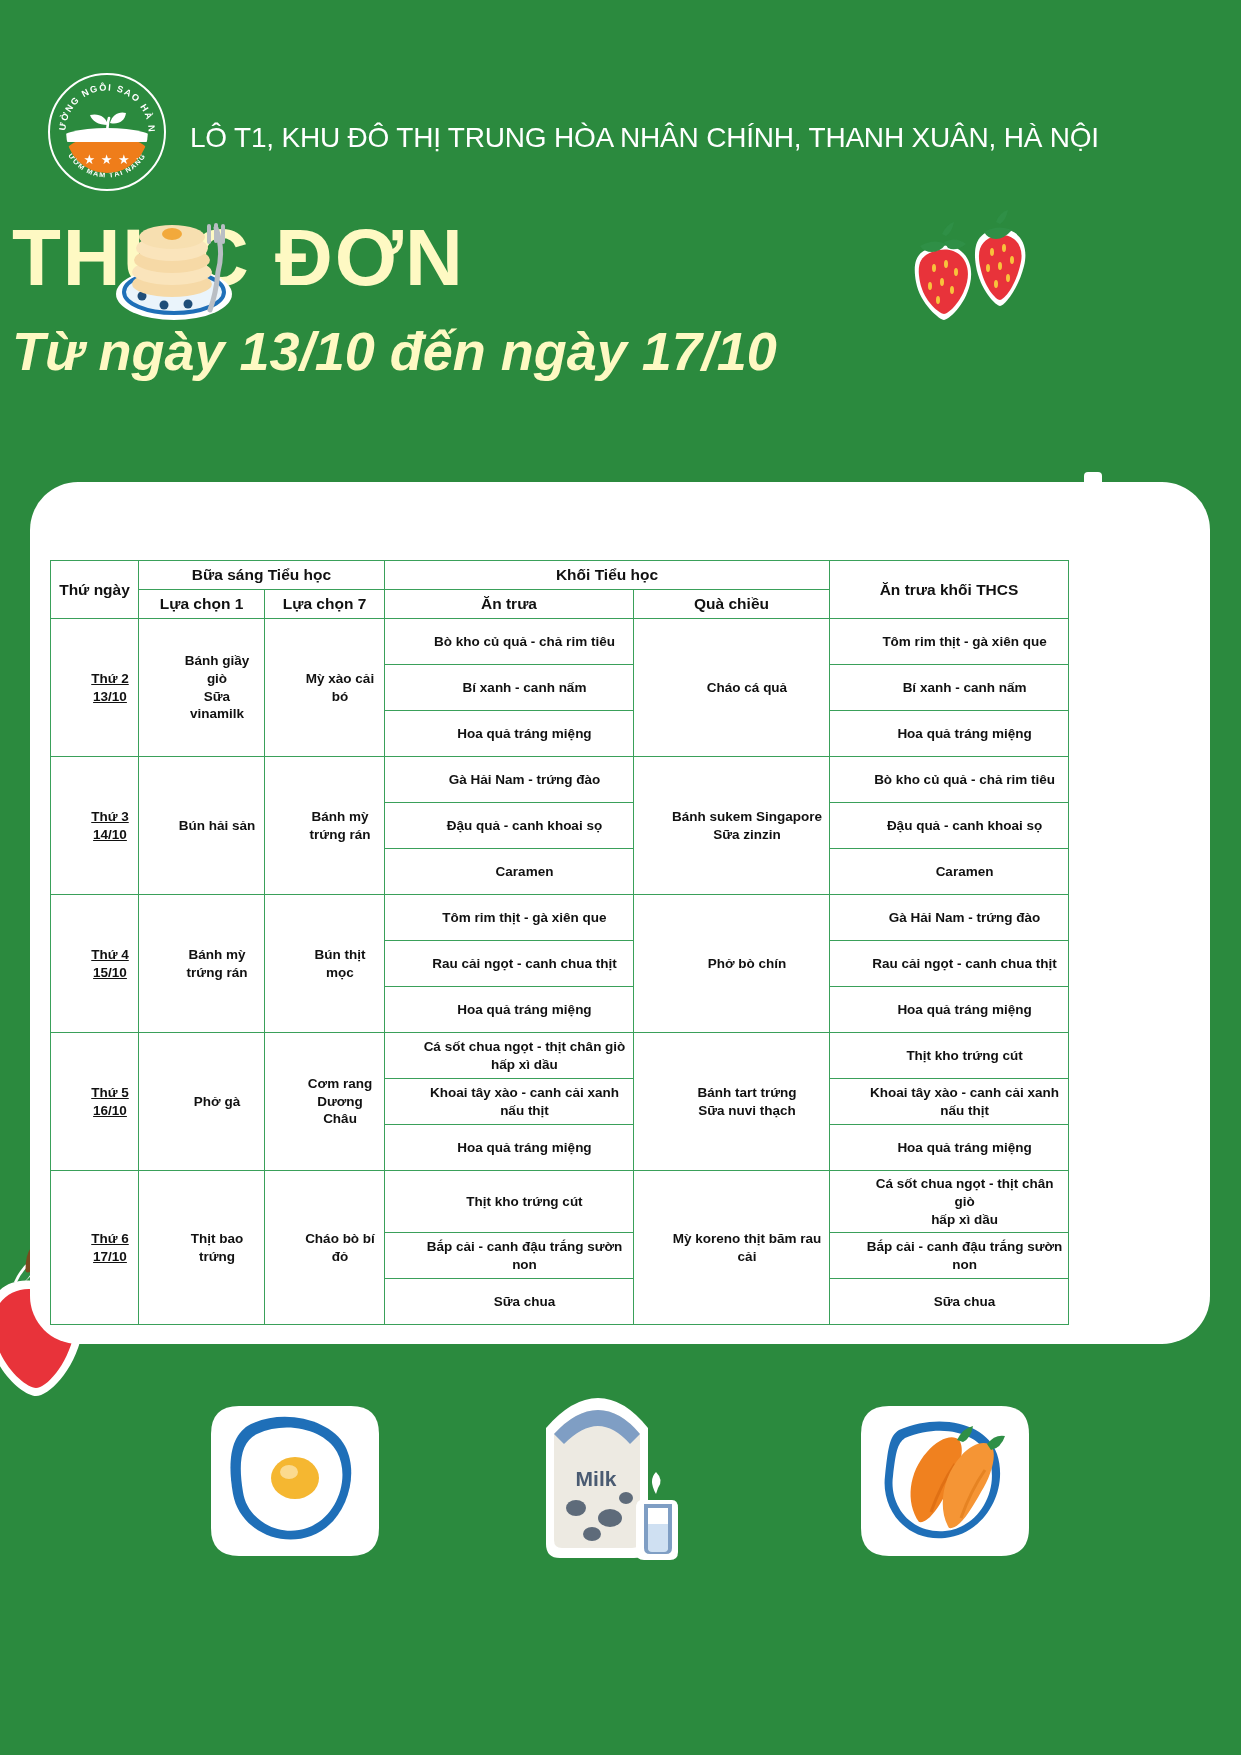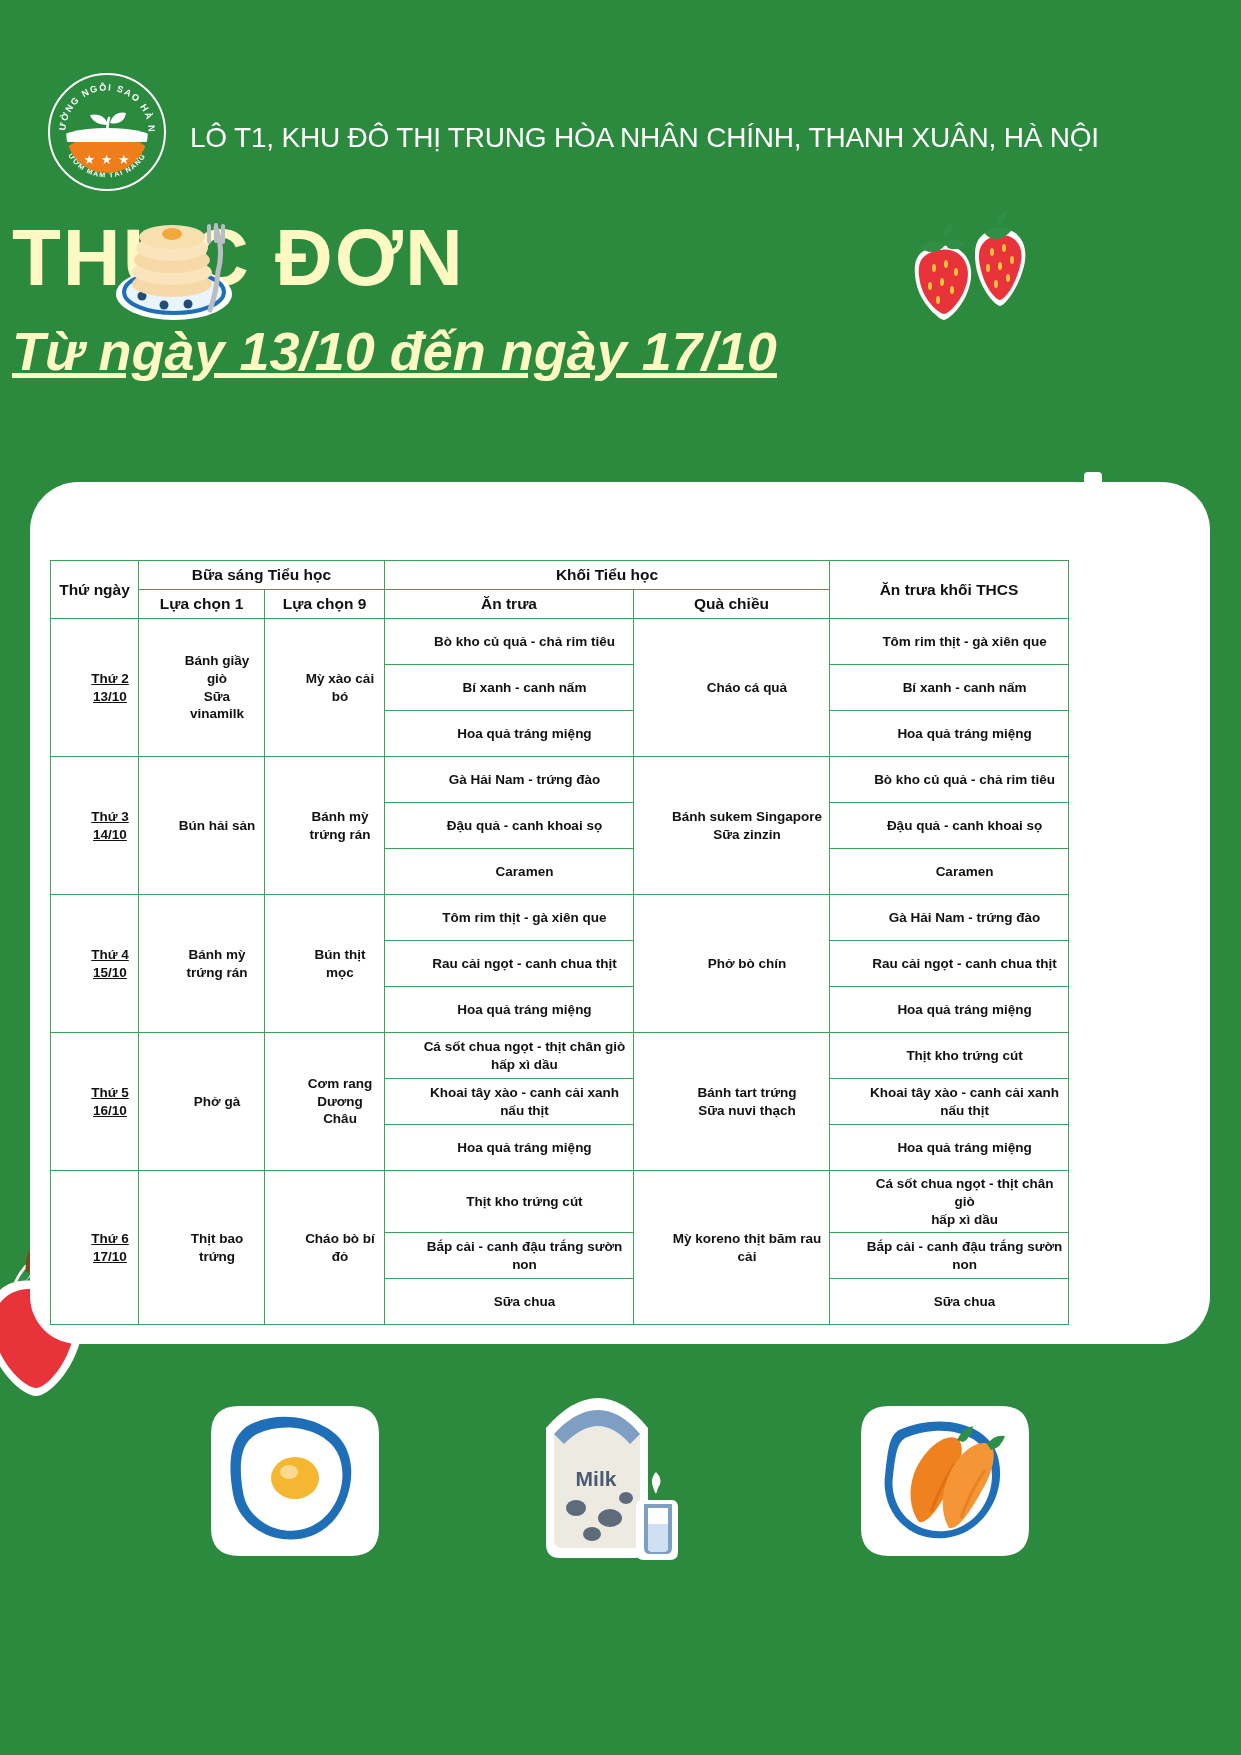--- a/index.html
+++ b/index.html
@@ -72,21 +72,21 @@
   
   .title-block {
     position: absolute; left: 0; right: 0; top: 218px;
     text-align: left; color: #fef9c3; margin-left: 12px;
   }
   .menu-title {
     font-size: 80px; font-weight: 800; letter-spacing: 2px; line-height: 1;
   }
   .menu-dates {
     margin-top: 26px;
-    font-size: 54px; font-weight: 800; font-style: italic; line-height: 1; text-decoration: underline;
+    font-size: 54px; font-weight: 800; font-style: italic; line-height: 1;
   }
 
   
   .deco { position: absolute; }
   .deco-pancake { left: 108px; top: 208px; }
   .deco-strawberry { left: 900px; top: 208px; }
   .deco-apple { left: -14px; top: 1248px; }
   .deco-ketchup { left: 1040px; top: 470px; }
   .deco-egg   { left: 195px;  top: 1390px; }
   .deco-milk  { left: 510px;  top: 1382px; }
@@ -298,21 +298,21 @@
   </colgroup>
   <thead>
     <tr>
       <th rowspan="2">Thứ ngày</th>
       <th colspan="2">Bữa sáng Tiểu học</th>
       <th colspan="2">Khối Tiểu học</th>
       <th rowspan="2">Ăn trưa khối THCS</th>
     </tr>
     <tr>
       <th>Lựa chọn 1</th>
-      <th>Lựa chọn 9</th>
+      <th>Lựa chọn 7</th>
       <th>Ăn trưa</th>
       <th>Quà chiều</th>
     </tr>
   </thead>
   <tbody id="menu-body">
       <tr>
         <td rowspan="3" class="day">Thứ 2<br>13/10</td>
         <td rowspan="3">Bánh giầy giò<br>Sữa vinamilk</td>
         <td rowspan="3">Mỳ xào cải bó</td>
         <td class="tall">Bò kho củ quả - chả rim tiêu</td>

